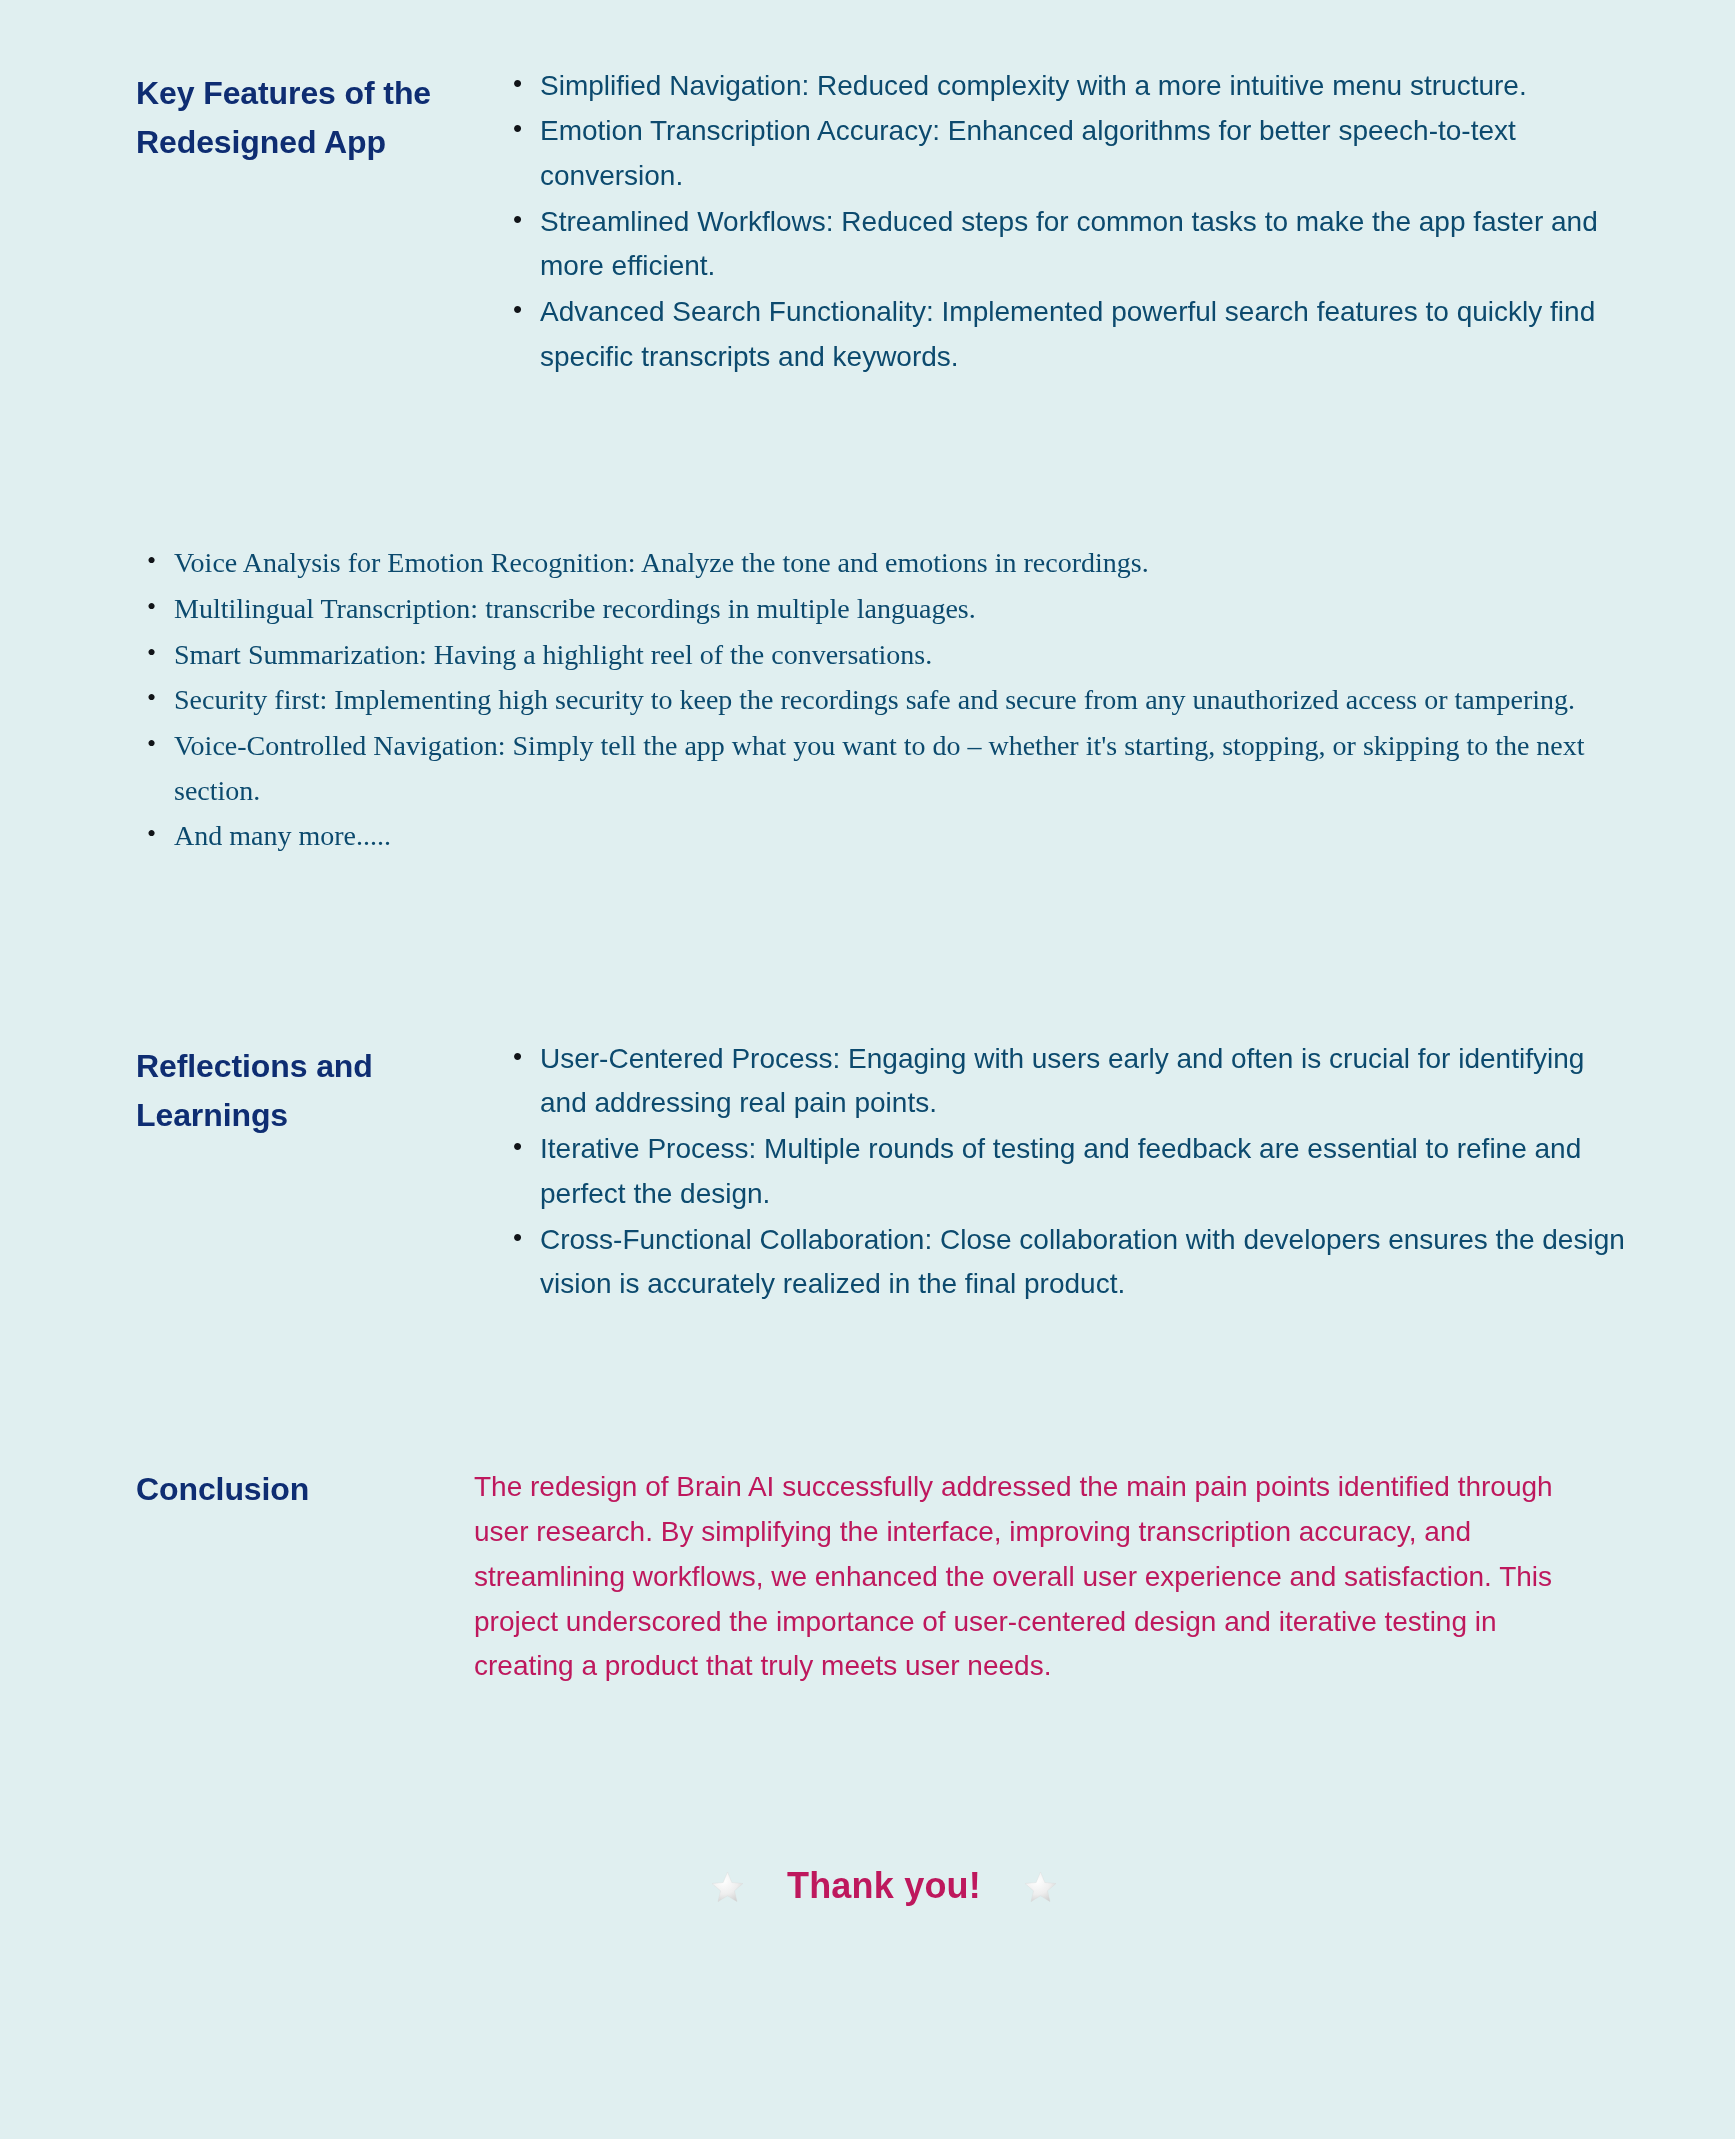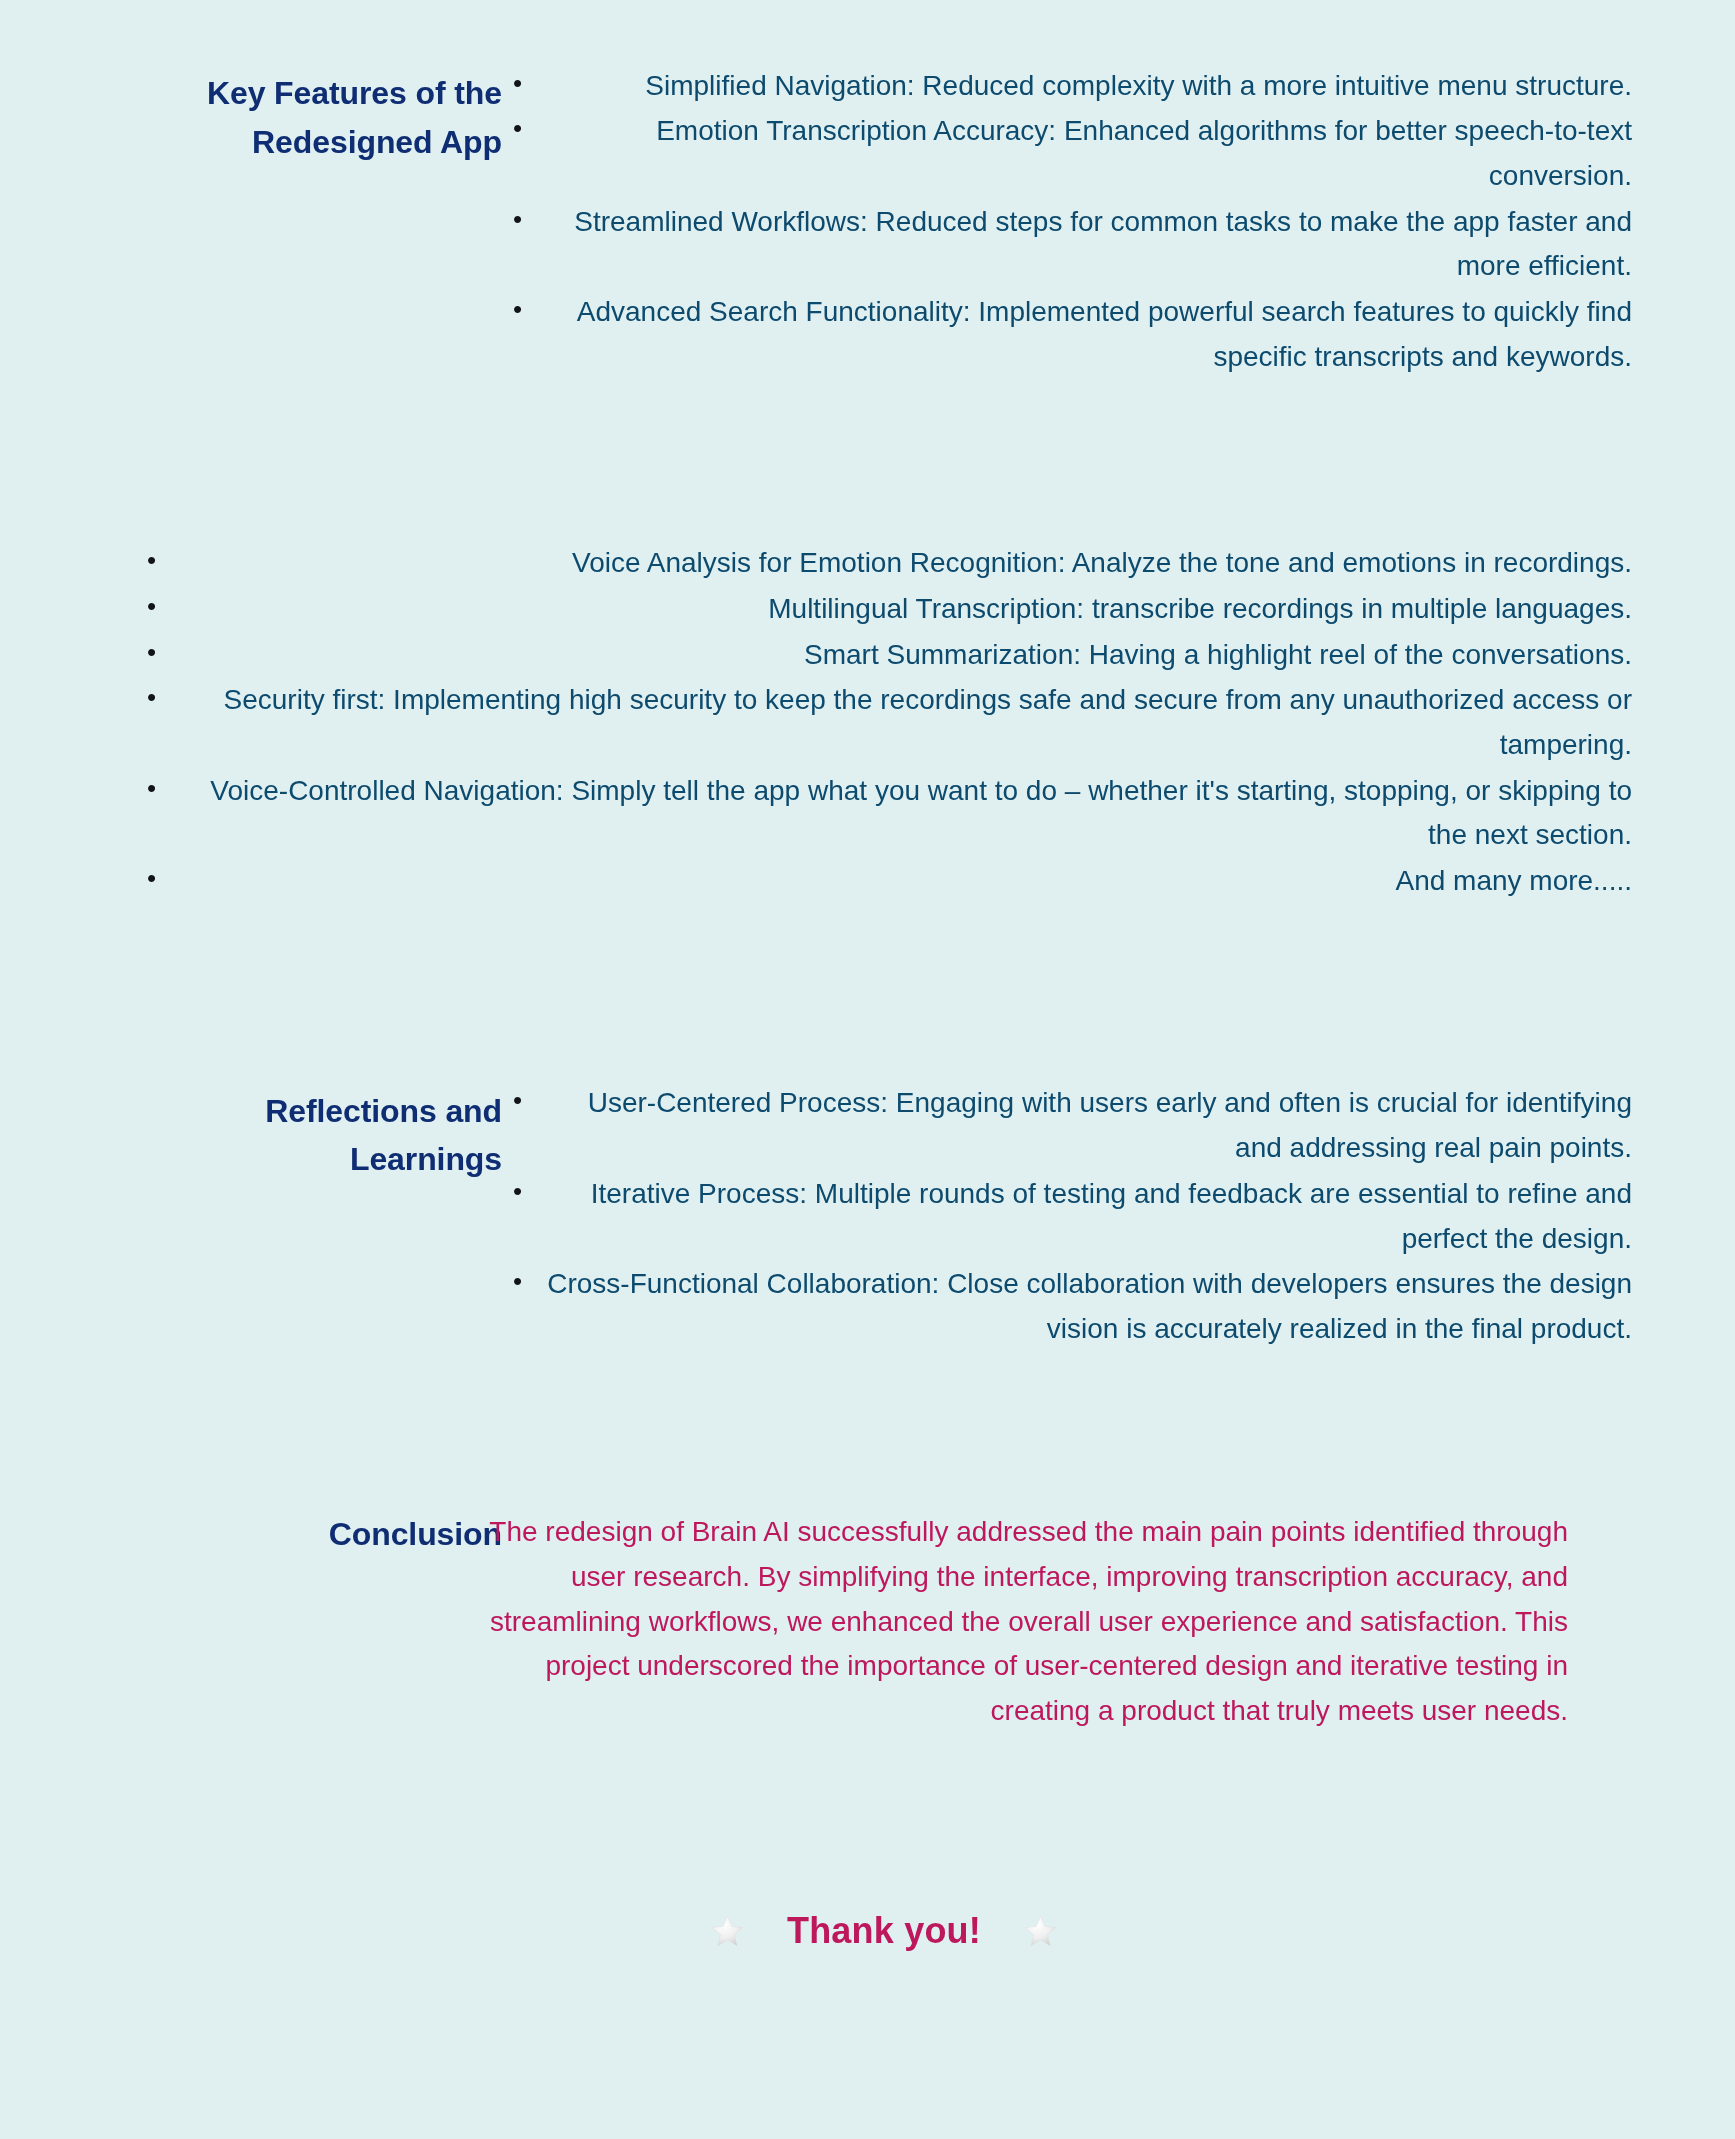--- a/index.html
+++ b/index.html
@@ -13,21 +13,20 @@
     font-family: "Liberation Sans", sans-serif;
     -webkit-font-smoothing: antialiased;
   }
   .slide {
     position: relative;
     width: 1736px;
     min-height: 2140px;
     background: #e0eff0;
     box-sizing: border-box;
     padding: 0;
-    text-align: right;
   }
   .content {
     padding-top: 59px;
     padding-left: 136px;
     padding-right: 104px;
   }
   .section {
     display: flex;
     align-items: flex-start;
     width: 100%;
@@ -75,21 +74,21 @@
     margin: 0;
     padding-left: 0;
     max-width: 1094px;
   }
   .gap-key    { height: 156px; }
   .gap-future { height: 172px; }
   .gap-refl   { height: 149px; }
   .gap-concl  { height: 179px; }
 
   .sec-key    .section-body { padding-top: 4.5px; }
-  .sec-future .section-body { padding-top: 4.5px; }
+  .sec-future .section-body { padding-top: 4.5px; font-family: Liberation Serif, serif; }
   .sec-refl   .section-body { padding-top: 4.5px; }
   .sec-concl  .section-body { padding-top: 8.1px; padding-left: 0; }
   .sec-concl  .section-head { padding-top: 8.1px; }
   .sec-concl  .section-body { margin-left: -28px; }
 
   .thanks-row {
     display: flex;
     align-items: center;
     justify-content: center;
     gap: 43px;

